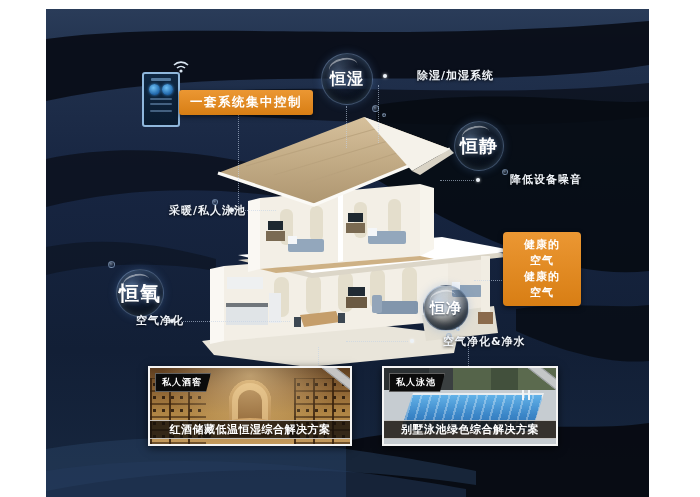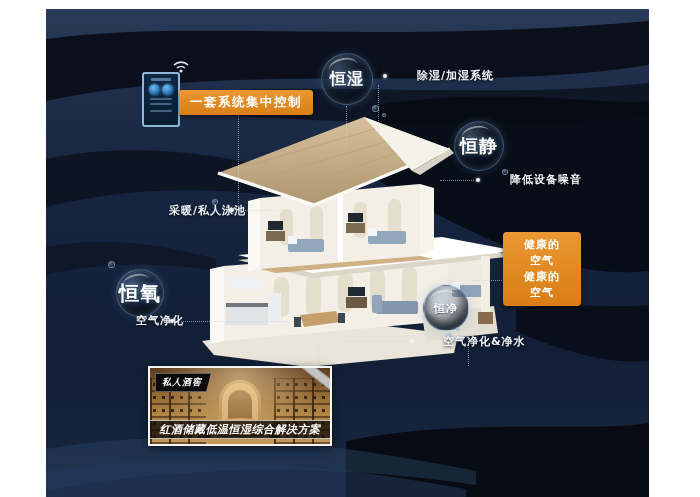--- a/index.html
+++ b/index.html
@@ -259,41 +259,50 @@
 
   <div class="mini-bubble" style="left:166px; top:190px; width:6px; height:6px;"></div>
   <div class="callout" style="left:99px; top:194px;">采暖/私人泳池</div>
   <div class="dot" style="left:184px; top:199px;"></div>
 
   <div class="bubble" style="left:70px; top:260px; width:48px; height:48px; font-size:20px;">恒氧</div>
   <div class="mini-bubble" style="left:62px; top:252px; width:7px; height:7px;"></div>
   <div class="callout" style="left:66px; top:304px;">空气净化</div>
   <div class="dot" style="left:124px; top:310px;"></div>
 
-  <div class="bubble" style="left:377px; top:276px; width:46px; height:46px; font-size:11px;">恒净</div>
+  <div class="bubble" style="left:377px; top:276px; width:46px; height:46px; font-size:15px;">恒净</div>
   <div class="mini-bubble" style="left:400px; top:324px; width:6px; height:6px;"></div>
   <div class="mini-bubble" style="left:410px; top:318px; width:4px; height:4px;"></div>
   <div class="dot" style="left:364px; top:330px;"></div>
   <div class="callout" style="left:373px; top:325px;">空气净化&amp;净水</div>
 
   <div class="orange-box" style="left:457px; top:223px; width:78px;">
     <div>健康的空气</div>
     <div>健康的空气</div>
   </div>
 
-  <div class="card" style="left:102px; top:357px; width:184px;font-style:italic;">
+  <div class="card" style="left:102px; top:357px; width:204px;">
     <div class="wine-bg"></div>
     <div class="wine-shelf" style="left:0;"></div>
     <div class="wine-shelf" style="right:0;"></div>
     <div class="wine-arch"></div>
     <div class="wine-door"></div>
     <div class="wine-table"></div>
     <div class="wine-stool" style="left:52px;"></div>
     <div class="wine-stool" style="right:52px;"></div>
     <div class="wine-glow"></div>
     <div class="card-ribbon"></div>
     <div class="card-tag">私人酒窖</div>
     <div class="card-caption">红酒储藏低温恒湿综合解决方案</div>
   </div>
 
+  <div class="card" style="left:336px; top:357px; width:176px;">
+    <div class="pool-bg"></div>
+    <div class="pool-top"></div>
+    <div class="pool-water"></div>
+    <div class="pool-ladder"></div>
+    <div class="card-ribbon"></div>
+    <div class="card-tag">私人泳池</div>
+    <div class="card-caption">别墅泳池绿色综合解决方案</div>
+  </div>
 
  </div>
 </div>
 
 </body></html>

